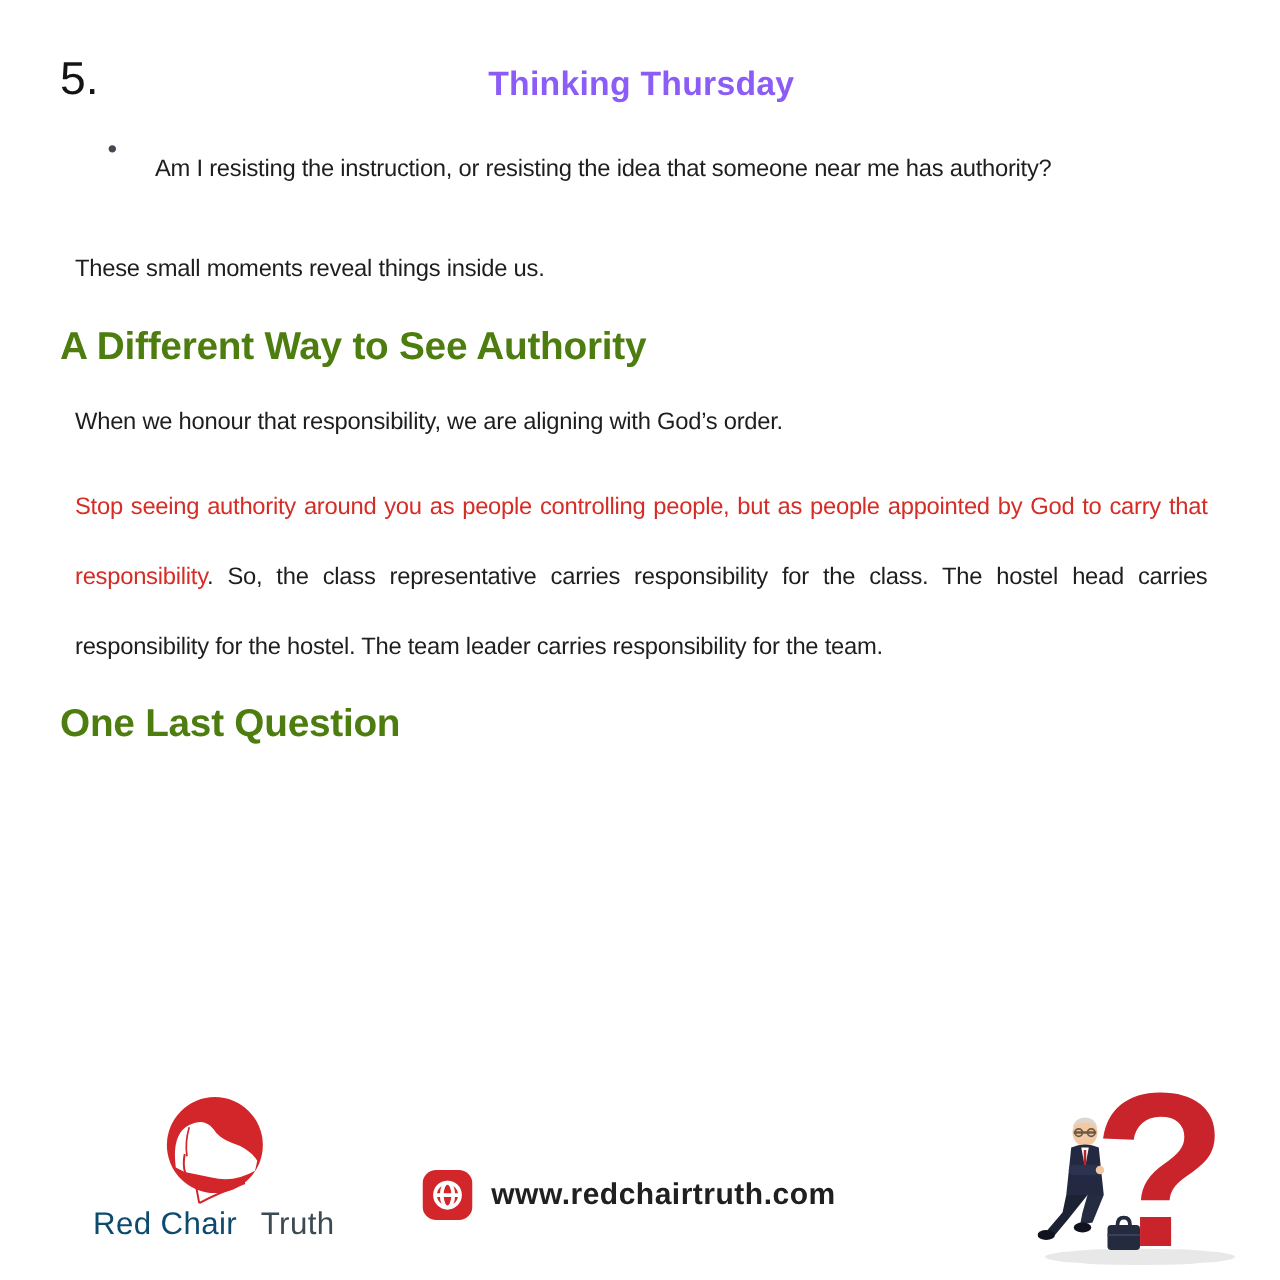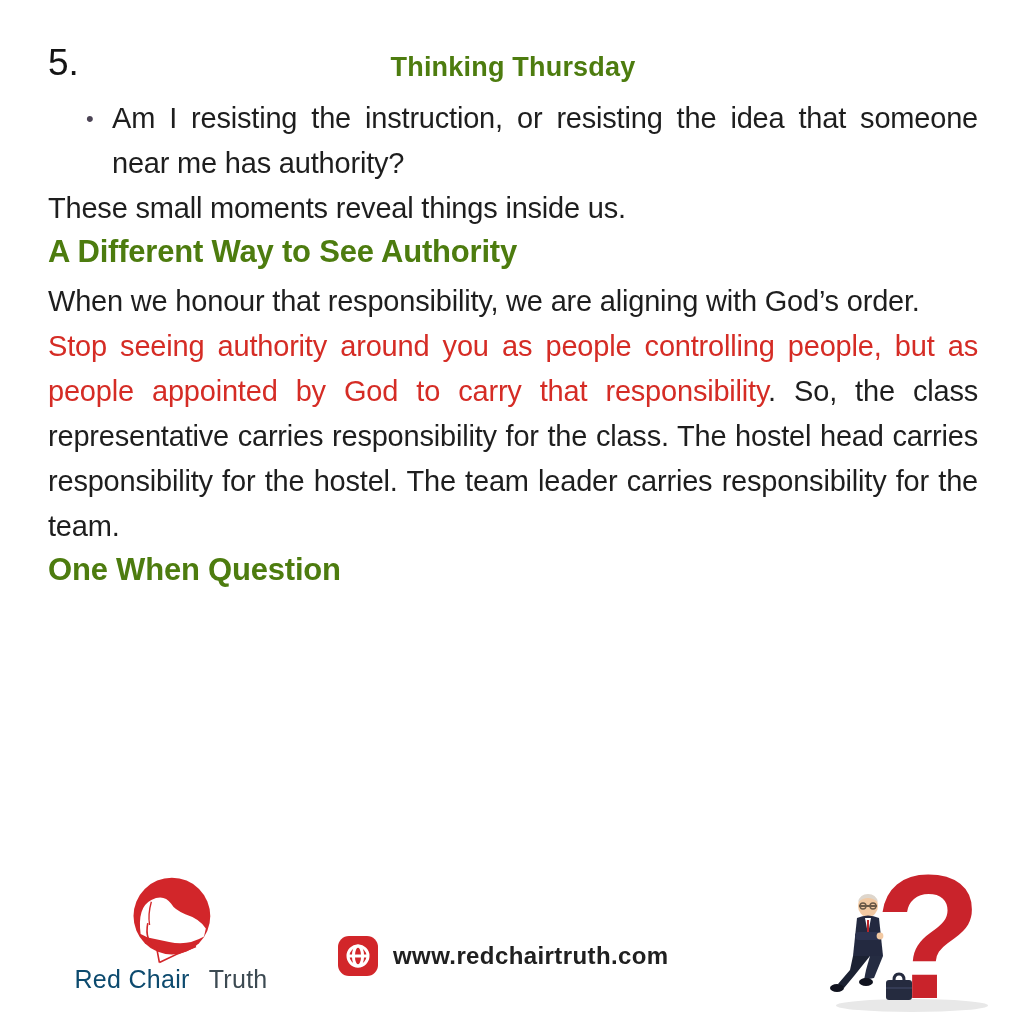--- a/index.html
+++ b/index.html
@@ -7,26 +7,26 @@
     width:1024px; height:1024px; position:relative; overflow:hidden;
     background:#ffffff; color:#1e1e1e;
     font-family:"Liberation Sans", sans-serif;
   }
   .content { position:absolute; left:48px; right:46px; top:40px; }
 
   
   .header { position:relative; height:56px; }
   .page-number { position:absolute; left:0; top:2px; font-size:37px; color:#141414; }
   .page-title {
-    text-align:center; font-size:27px; font-weight:800; color:#4d7c0f;
+    text-align:center; font-size:27px; font-weight:800; color:#8b5cf6;
     padding-top:12px; letter-spacing:0.2px; margin:0;
   }
 
   
-  .body { font-size:29px; line-height:45px; letter-spacing:-0.2px; margin:0; color:#1e1e1e; }
+  .body { font-size:19px; line-height:56px; letter-spacing:-0.2px; margin:12px; color:#1e1e1e; }
   .justify { text-align:justify; text-align-last:left; }
   .red { color:#d52c25; }
 
   .bullet-row { display:flex; padding-left:38px; }
   .bullet {
     width:26px; min-width:26px; font-size:22px; line-height:45px;
     color:#4c4455; text-align:left;
   }
   .section-gap { margin-top:52px; }
   .section-heading {
@@ -70,21 +70,21 @@
     <div class="bullet-row">
       <span class="bullet">•</span>
       <p class="body justify">Am I resisting the instruction, or resisting the idea that someone near me has authority?</p>
     </div>
     <p class="body">These small moments reveal things inside us.</p>
 
     <h2 class="section-heading section-gap">A Different Way to See Authority</h2>
     <p class="body justify">When we honour that responsibility, we are aligning with God’s order.</p>
     <p class="body justify"><span class="red">Stop seeing authority around you as people controlling people, but as people appointed by God to carry that responsibility</span><span>.</span><span> So, the class representative carries responsibility for the class. The hostel head carries responsibility for the hostel. The team leader carries responsibility for the team.</span></p>
 
-    <h2 class="section-heading section-gap">One When Question</h2>
+    <h2 class="section-heading section-gap">One Last Question</h2>
 
   </div>
 
   <div class="logo">
     <svg class="logo-mark" viewBox="0 0 120 112" xmlns="http://www.w3.org/2000/svg">
       <circle cx="61" cy="46" r="43" fill="#d2262a"></circle>
       <path d="M26 66 Q22 36 38 28 Q52 21 60 32 Q64 39 76 44 Q92 49 99 60 L97 69 Q78 80 58 75 L34 70 Z" fill="#ffffff"></path>
       <path d="M34 54 Q30 74 44 82 L47 98" fill="none" stroke="#d2262a" stroke-width="1.8"></path>
       <path d="M47 98 Q66 88 88 80" fill="none" stroke="#d2262a" stroke-width="1.8"></path>
       <path d="M38 30 Q34 44 36 56" fill="none" stroke="#d2262a" stroke-width="1.5"></path>

